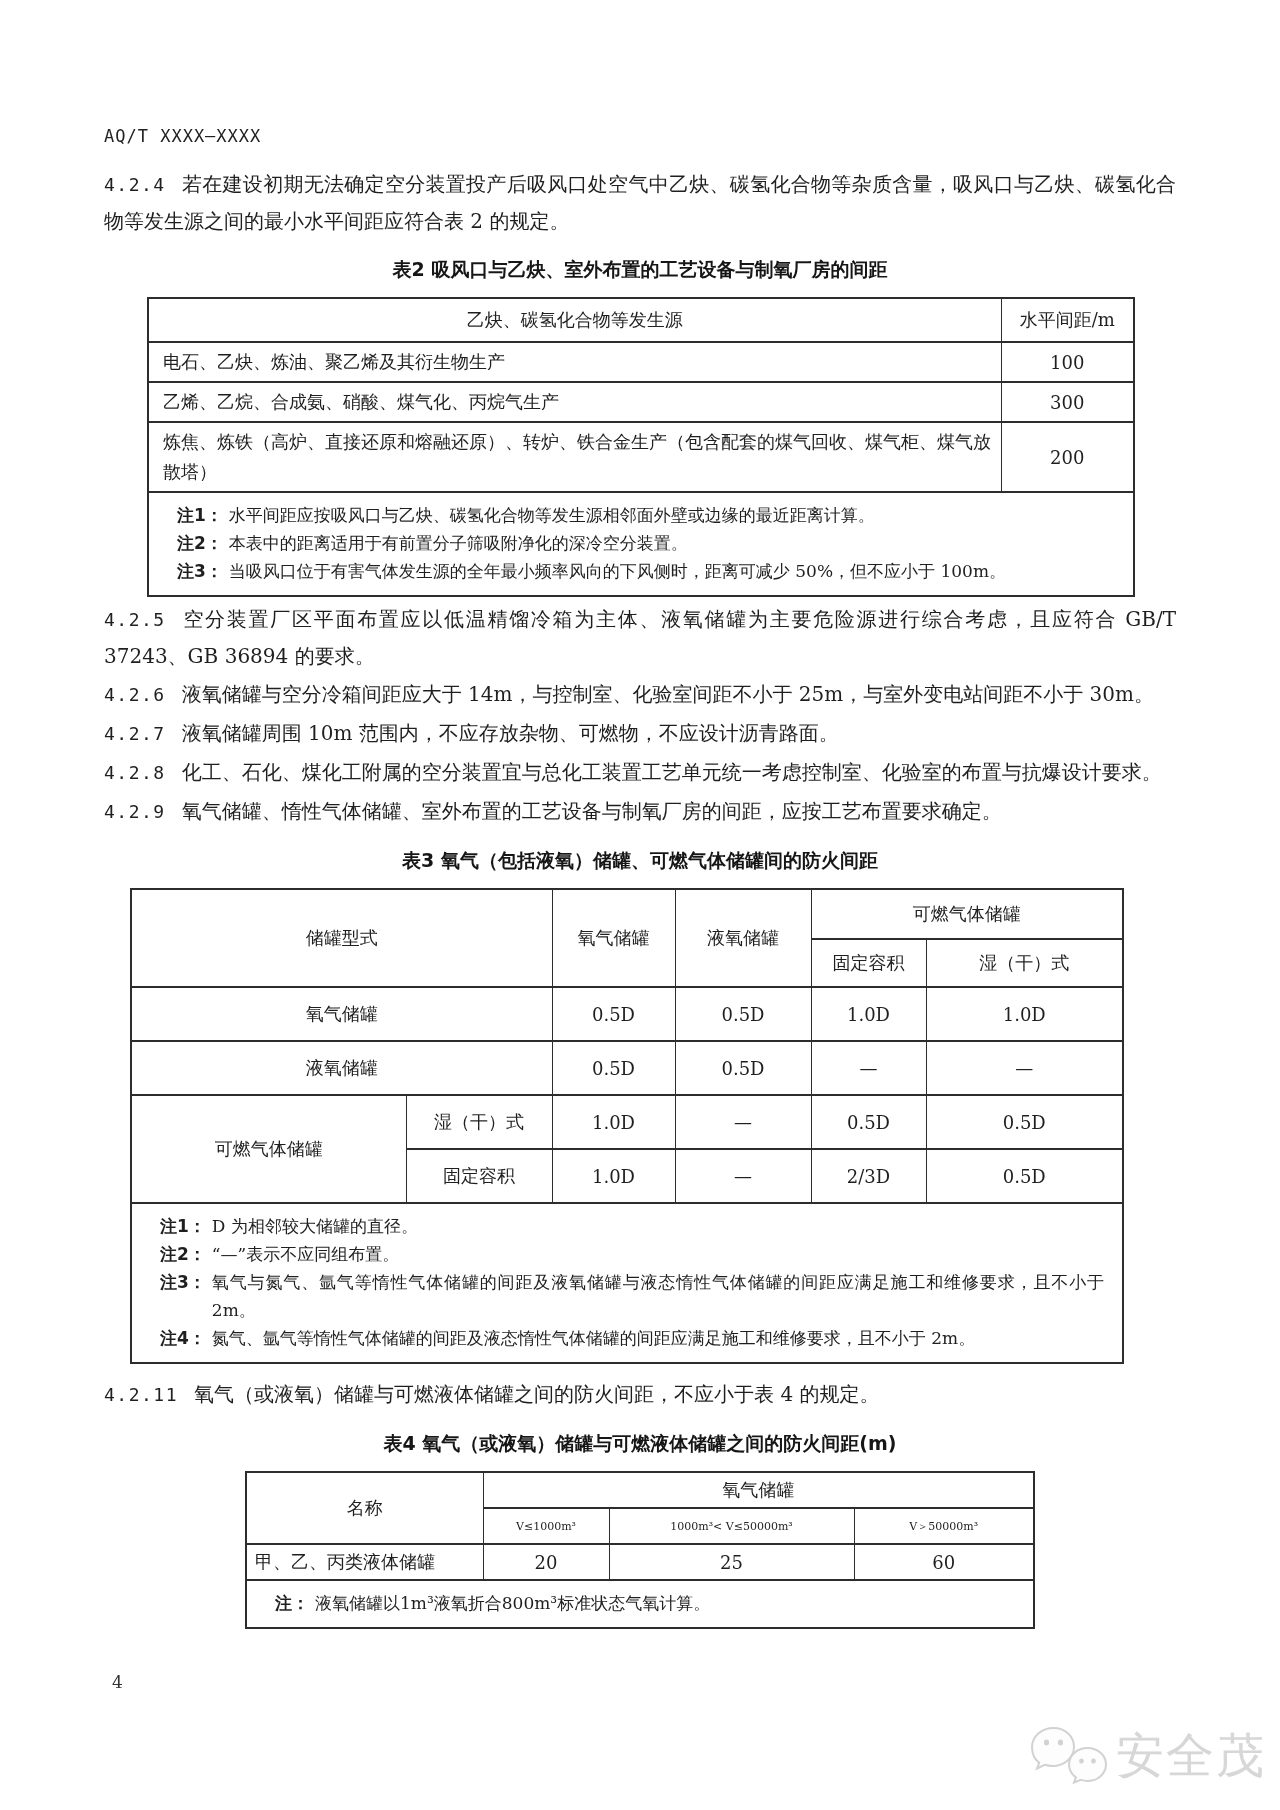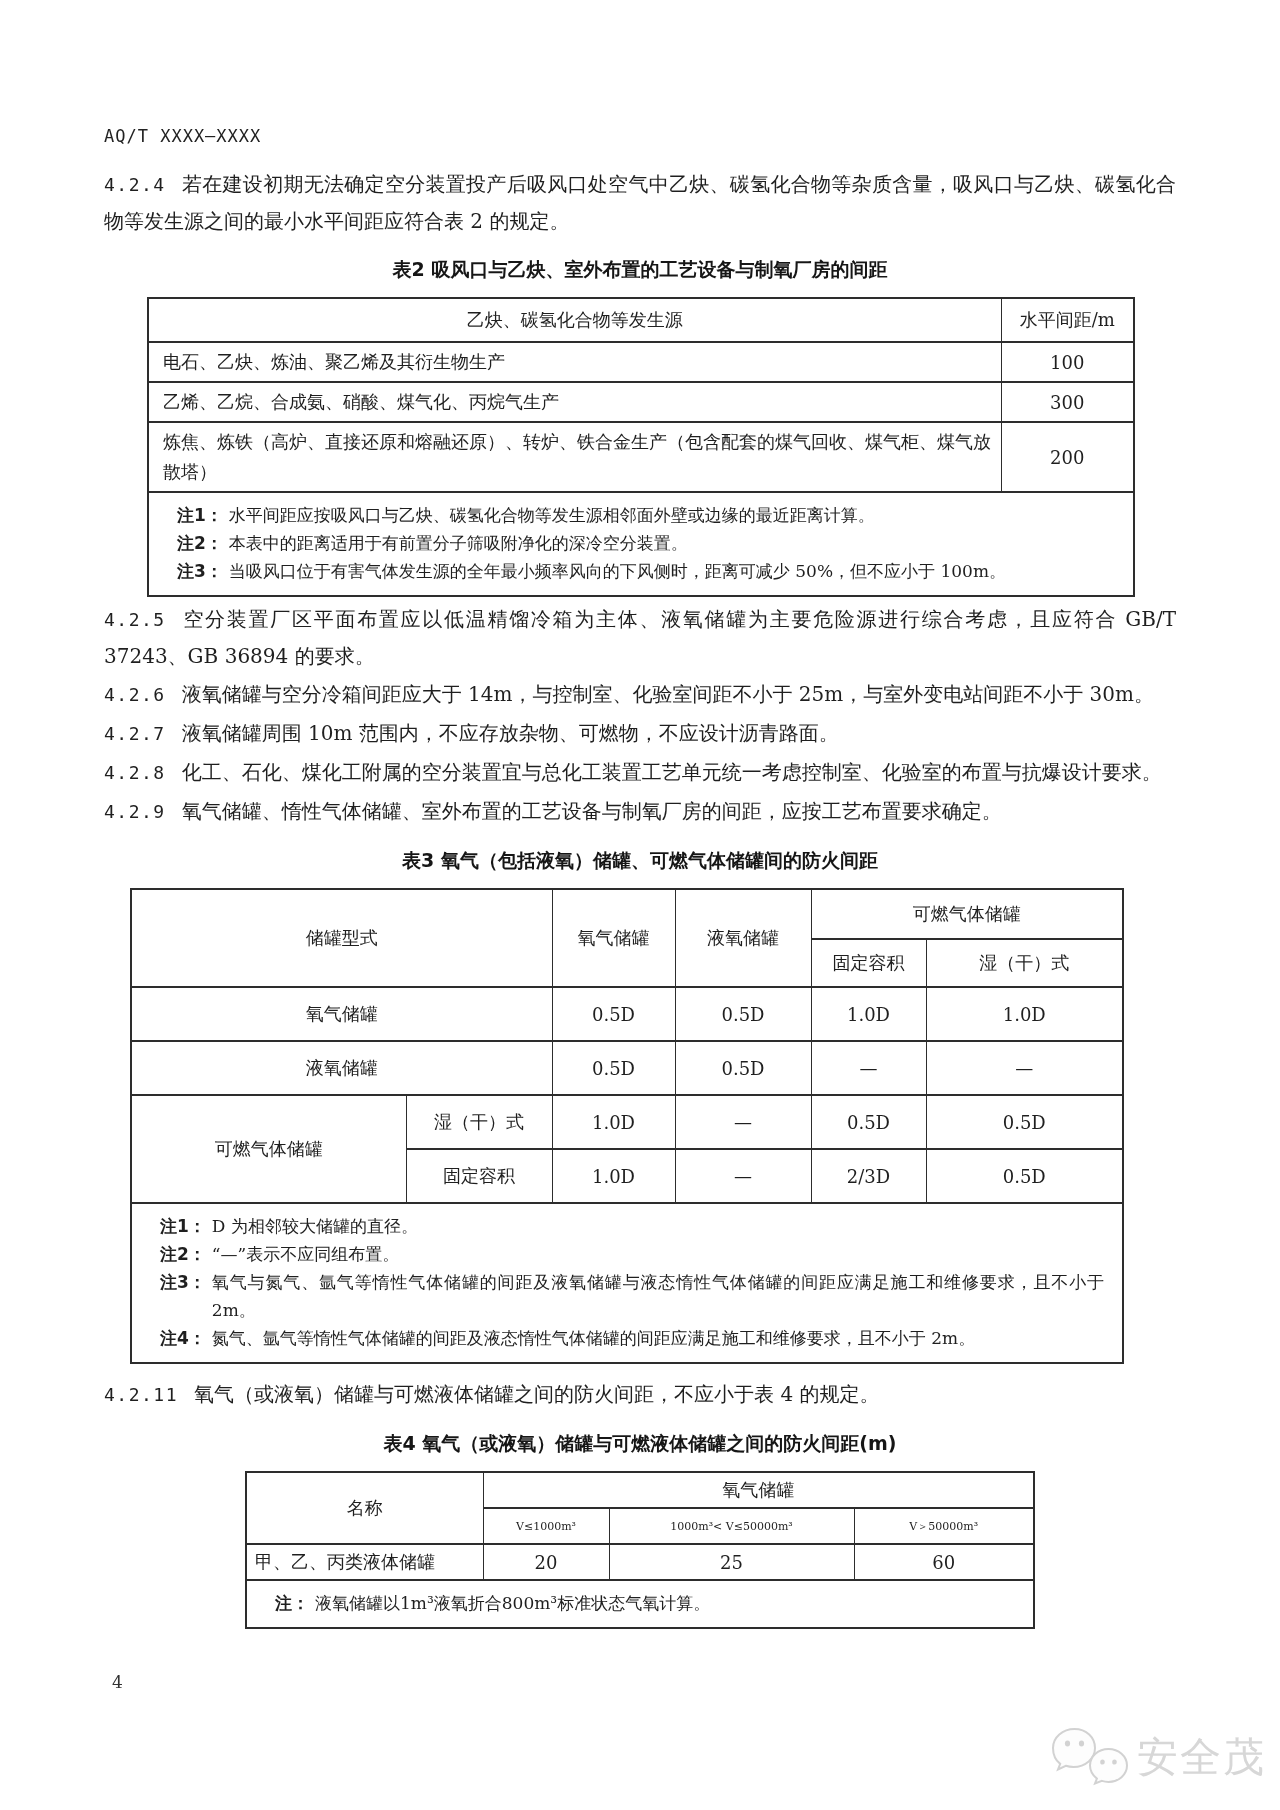--- a/index.html
+++ b/index.html
@@ -43,21 +43,21 @@
   .t3 tr.hr1 td{height:40px;}
   .t3 tr.hr2 td{height:38px;}
   .t3 tr.dr td{height:44px;}
   .t4{width:788px;margin-left:141px;}
   .t4 td{text-align:center;height:26px;}
   .t4 .sup3{font-size:11px;}
   .pagenum{position:absolute;left:112px;bottom:118px;font-size:17px;color:#333;}
   .watermark{
     position:absolute;right:14px;bottom:22px;display:flex;align-items:center;gap:8px;
     color:#d7d7d7;font-family:"DejaVu Sans","Liberation Sans",sans-serif;
-    font-size:41px;letter-spacing:2px;text-shadow:1px 1px 0 #ffffff;
+    font-size:48px;letter-spacing:2px;text-shadow:1px 1px 0 #ffffff;
     user-select:none;
   }
   .wicon{width:78px;height:62px;flex:0 0 auto;}
 </style>
 </head>
 <body>
 
 <div class="page">
 
   <div class="doc-header">AQ/T XXXX—XXXX</div>

